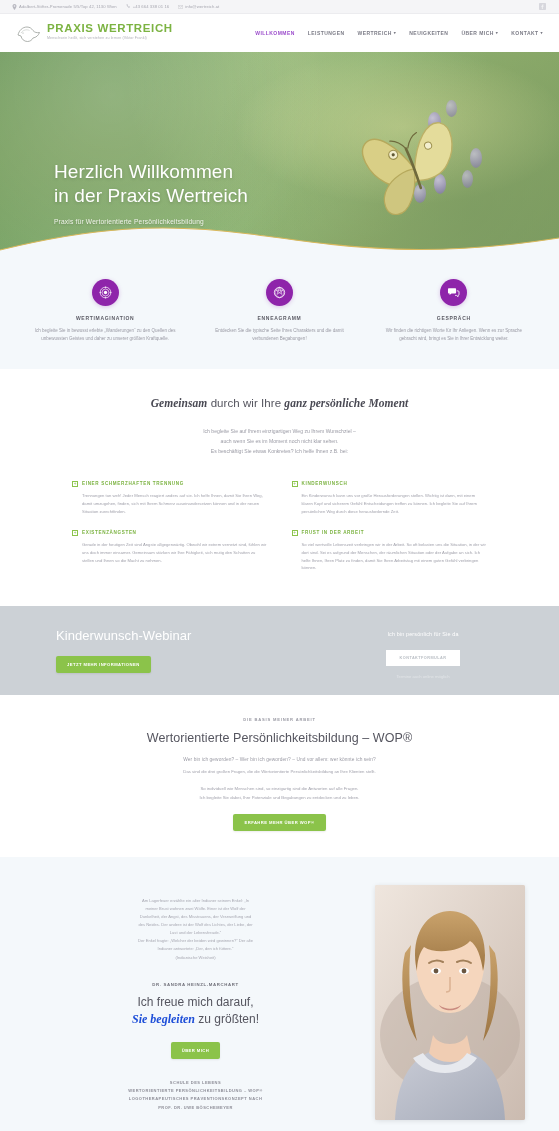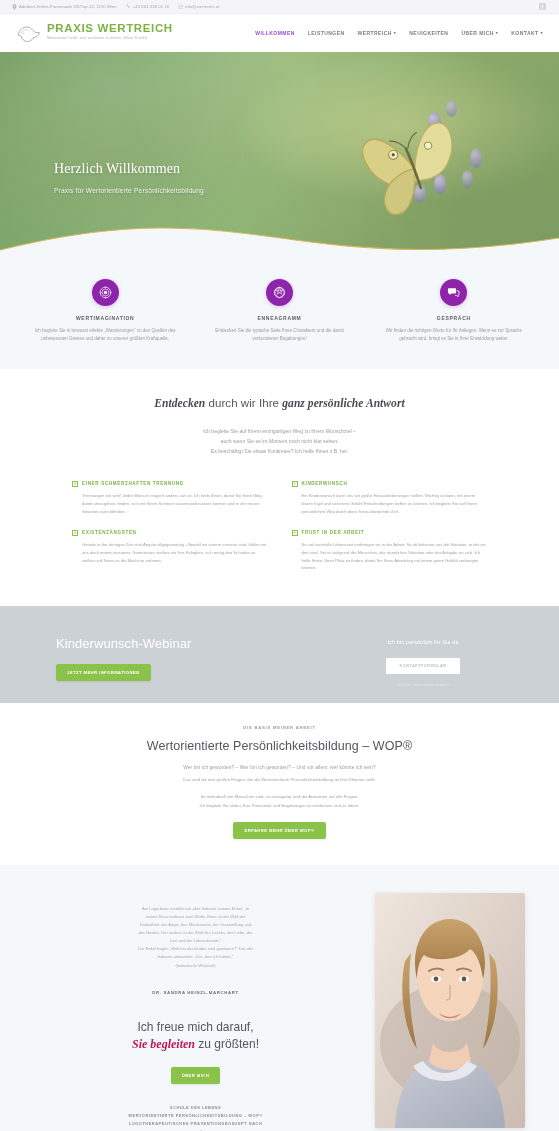--- a/index.html
+++ b/index.html
@@ -94,27 +94,26 @@
     position: absolute; right: 82px; top: 55px; width: 125px; height: 120px;
   }
   .lav {
     position: absolute;
     border-radius: 50%;
     background: radial-gradient(circle at 35% 30%, #c9c3dd, #9a92b8 60%, #7d779b);
     opacity: .9;
   }
   .hero-copy { position: absolute; left: 54px; top: 108px; }
   .hero-title {
-    font-size: 14px;
+    font-size: 19px;
     line-height: 1.28;
     color: #ffffff;
     font-weight: normal;
     letter-spacing: .005em;
     text-shadow: 0 1px 3px rgba(60,80,50,.28);
-    font-family: Liberation Serif, serif;
   }
   .hero-sub {
     margin-top: 9px;
     font-size: 6.6px;
     color: #f0f3ea;
     letter-spacing: .03em;
     text-shadow: 0 1px 2px rgba(60,80,50,.3);
   }
   .hero-wave { position: absolute; left: 0; bottom: -1px; width: 559px; height: 48px; }
 
@@ -172,21 +171,21 @@
     font-size: 4.6px; font-weight: bold; letter-spacing: .14em;
     color: #7cb342; text-transform: uppercase;
   }
   .offer-text {
     font-size: 4.2px; line-height: 1.85; color: #a2a2ac; padding-left: 10px;
   }
 
   
   .banner {
     background: #ccd1d6;
-    padding: 30px 56px 16px;
+    padding: 22px 56px 16px;
     display: flex;
     align-items: flex-start;
   }
   .banner-left { flex: 1; }
   .banner-title {
     font-size: 13px; color: #ffffff; font-weight: normal;
     letter-spacing: .005em; margin-bottom: 9px;
   }
   .btn-green {
     display: inline-block;
@@ -243,24 +242,24 @@
     align-items: flex-start;
   }
   .about-left { flex: 1; text-align: center; padding-top: 16px; }
   .quote { font-size: 4.1px; line-height: 1.95; color: #a8a8b2; }
   .quote-src { margin-top: 2px; font-size: 4.1px; color: #a8a8b2; }
   .about-name {
     margin-top: 22px; font-size: 4.3px; font-weight: bold; letter-spacing: .15em;
     color: #6f6f79; text-transform: uppercase;
   }
   .about-h {
-    margin-top: 24px; font-size: 12px; font-weight: normal; color: #55555f; line-height: 1.45;
+    margin-top: 7px; font-size: 12px; font-weight: normal; color: #55555f; line-height: 1.45;
   }
   .about-h em {
-    font-family: "Liberation Serif", serif; font-style: italic; font-weight: bold; color: #be185d;
+    font-family: "Liberation Serif", serif; font-style: italic; font-weight: bold; color: #1d4ed8;
   }
   .about-left .btn-green { margin-top: 13px; }
   .about-footer {
     margin-top: 20px; font-size: 4px; font-weight: bold; line-height: 2.1;
     letter-spacing: .12em; color: #8e8e98; text-transform: uppercase;
   }
   .photo {
     width: 150px; height: 235px; flex: none; margin-top: 4px;
     border-radius: 2px; overflow: hidden; position: relative;
     background: linear-gradient(165deg, #e9ded6 0%, #ddcfc6 45%, #cdbdb3 100%);
@@ -369,20 +368,21 @@
           <circle cx="82" cy="44" r="3.6" fill="#f3efcf" stroke="#9d9150" stroke-width="1"></circle>
           <path d="M60 40c2 16 2 30 2 42" stroke="#6f6a3d" stroke-width="2.6" stroke-linecap="round" fill="none"></path>
           <path d="M60 40c-4-8-9-11-13-12M62 40c4-8 9-11 13-12" stroke="#6f6a3d" stroke-width="1.2" fill="none" stroke-linecap="round"></path>
         </g>
       </svg>
     </span>
 
     <div class="hero-copy">
       <div class="hero-title">
         <div>Herzlich Willkommen</div>
+        <div>in der Praxis Wertreich</div>
       </div>
       <div class="hero-sub">Praxis für Wertorientierte Persönlichkeitsbildung</div>
     </div>
 
     <span class="hero-wave">
       <svg width="559" height="48" viewBox="0 0 559 48" preserveAspectRatio="none">
         <path d="M0 30 C 90 8, 160 2, 250 14 C 340 26, 420 40, 559 18 L559 48 L0 48 Z" fill="#f4f8fb"></path>
         <path d="M0 30 C 90 8, 160 2, 250 14 C 340 26, 420 40, 559 18" fill="none" stroke="#d9b85c" stroke-width="1.1"></path>
       </svg>
     </span>
@@ -419,21 +419,21 @@
             <path d="M15 7.5h2c.8 0 1.5.7 1.5 1.5v4c0 .8-.7 1.5-1.5 1.5v2l-2.5-2h-2" fill="none" stroke="#fff" stroke-width="1.3"></path>
           </svg>
       </div>
       <div class="feature-title">Gespräch</div>
       <div class="feature-text">Wir finden die richtigen Worte für Ihr Anliegen. Wenn es zur Sprache gebracht wird, bringt es Sie in Ihrer Entwicklung weiter.</div>
     </div>
   </div>
 
   <div class="intro">
     <h2>
-      <em>Entdecken</em><span> durch wir Ihre </span><em>ganz persönliche Antwort</em><br>
+      <em>Gemeinsam</em><span> durch wir Ihre </span><em>ganz persönliche Moment</em><br>
     </h2>
     <p>
       <span>Ich begleite Sie auf Ihrem einzigartigen Weg zu Ihrem Wunschziel –</span><br>
       <span>auch wenn Sie es im Moment noch nicht klar sehen.</span><br>
       <span>Es beschäftigt Sie etwas Konkretes? Ich helfe Ihnen z.B. bei:</span>
     </p>
   </div>
 
   <div class="offers">
     <div>

